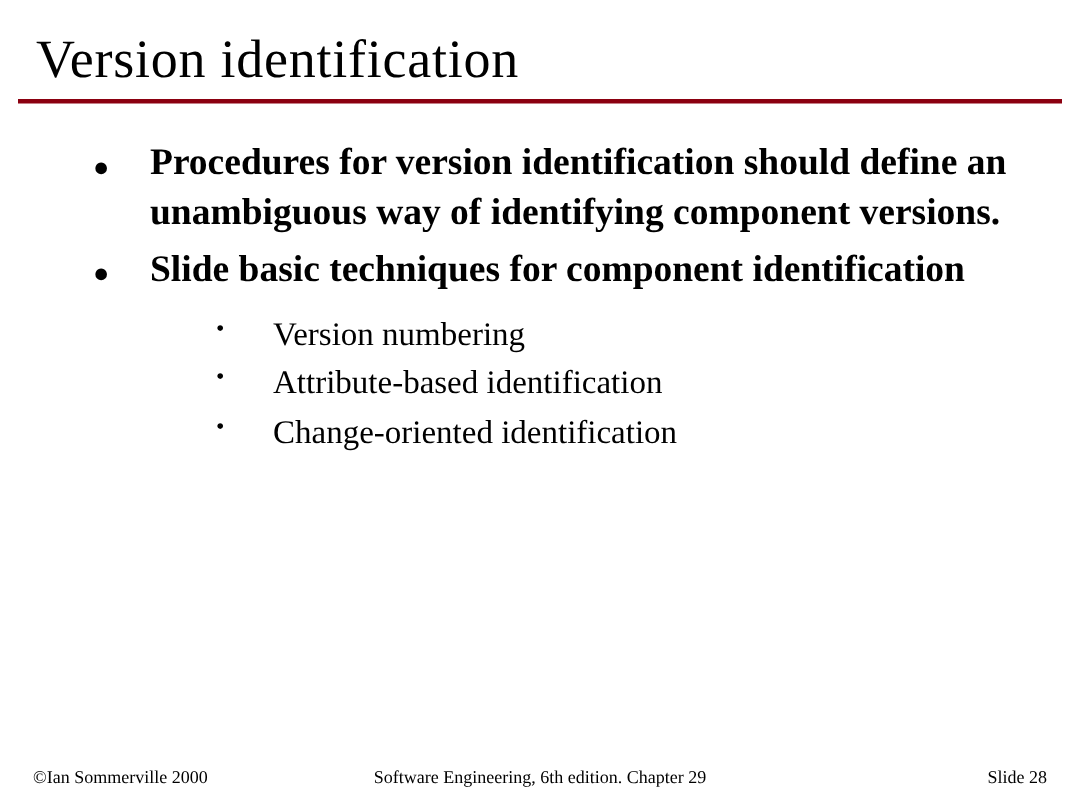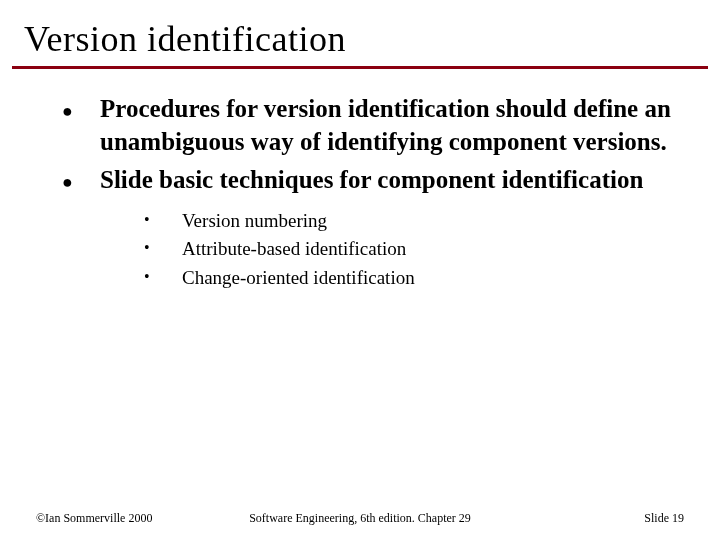--- a/index.html
+++ b/index.html
@@ -59,32 +59,32 @@
   }
   .sub-bullet {
     flex: 0 0 46px;
     text-align: left;
     font-size: 16px;
     padding-left: 8px;
     padding-top: 2px;
   }
   .sub-text {
     flex: 1 1 auto;
-    font-size: 19px;
+    font-size: 22px;
     line-height: 1.3;
   }
   .footer {
     position: absolute;
     bottom: 14px;
     left: 0;
     right: 0;
     display: flex;
     justify-content: space-between;
     align-items: center;
-    padding: 0 36px;
+    padding: 0 22px;
     font-size: 12px;
   }
   .footer-left { text-align: left; flex: 1; }
   .footer-center { text-align: center; flex: 1.4; font-family: Liberation Serif, serif; }
   .footer-right { text-align: right; flex: 1; }
 </style>
 </head>
 <body>
 
 <h1 class="slide-title">Version identification</h1>
@@ -114,14 +114,14 @@
     <li>
       <span class="sub-bullet">•</span>
       <span class="sub-text">Change-oriented identification</span>
     </li>
   </ul>
 </div>
 
 <div class="footer">
   <span class="footer-left">©Ian Sommerville 2000</span>
   <span class="footer-center">Software Engineering, 6th edition. Chapter 29</span>
-  <span class="footer-right">Slide 19</span>
+  <span class="footer-right">Slide 28</span>
 </div>
 
 </body></html>

